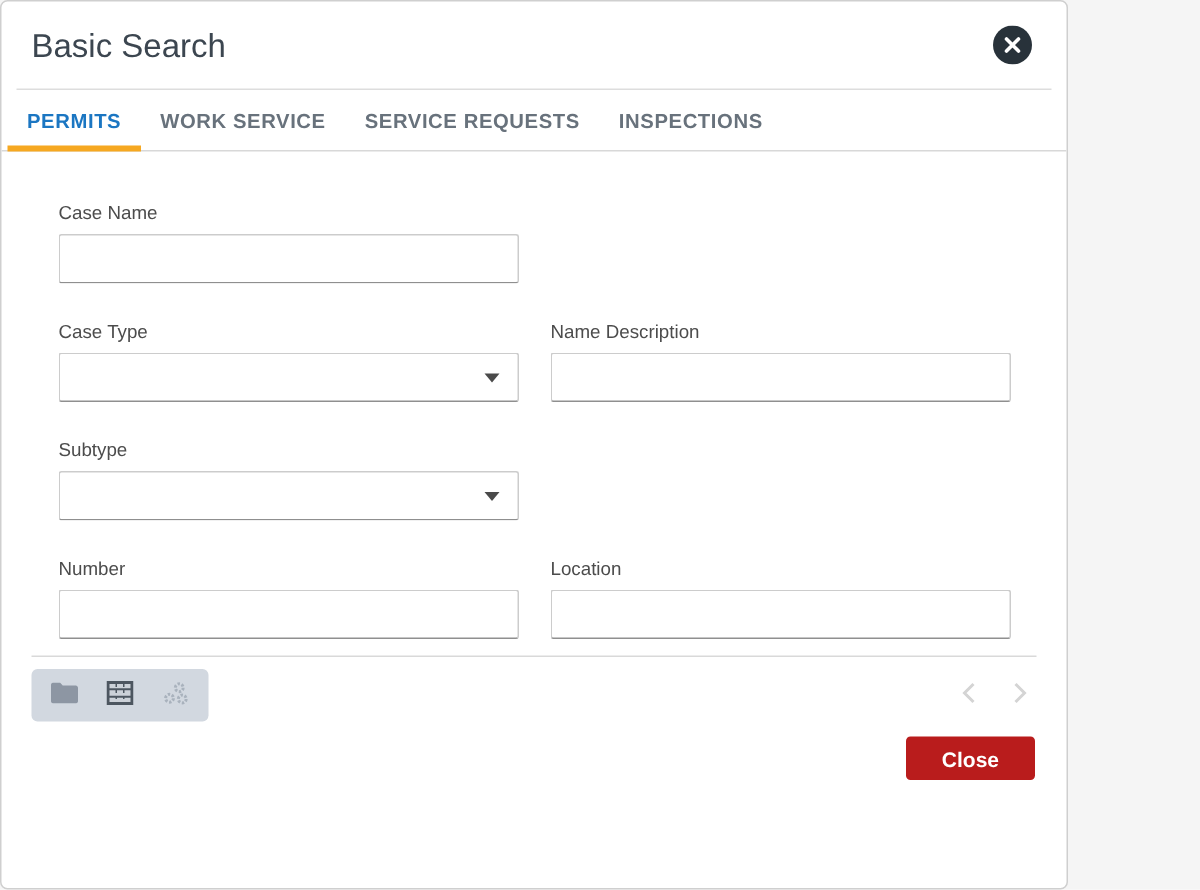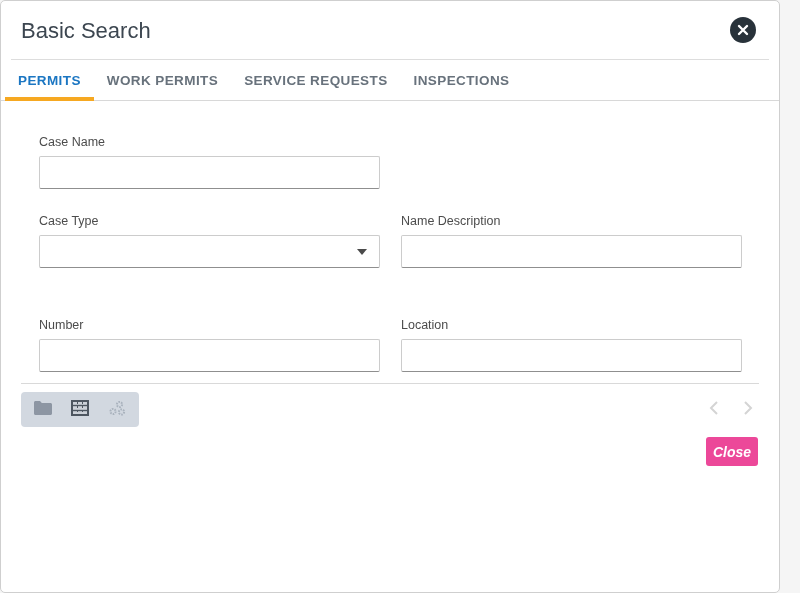--- a/index.html
+++ b/index.html
@@ -3,21 +3,21 @@
 <meta charset="utf-8">
 <style>
   * { margin: 0; padding: 0; box-sizing: border-box; }
   html, body {
     width: 800px; height: 593px;
     background: #f5f5f5;
     font-family: "Liberation Sans", sans-serif;
   }
   .dialog {
     position: absolute; inset: 0;
-    width: 780px; height: 593px;
+    width: 712px; height: 593px;
     background: #ffffff;
     border: 1px solid #cfcfcf;
     border-radius: 5px;
     overflow: hidden;
   }
   
   .header {
     display: flex; justify-content: space-between; align-items: center;
     padding: 16px 22px 14px 20px;
   }
@@ -88,25 +88,25 @@
   }
   .pager { display: flex; gap: 20px; margin-right: 4px; }
   .pager-btn {
     background: none; border: none; cursor: pointer;
     width: 14px; height: 18px;
     display: flex; align-items: center; justify-content: center;
   }
   
   .footer { display: flex; justify-content: flex-end; margin: 10px 21px 0; }
   .close-btn {
-    background: #ec4899; color: #ffffff;
+    background: #b91c1c; color: #ffffff;
     border: none; border-radius: 3px; cursor: pointer;
     font-family: "Liberation Sans", sans-serif;
     font-size: 14px; font-weight: bold;
-    height: 29px; padding: 0 7px; font-style: italic;
+    height: 29px; padding: 0 24px;
   }
 </style>
 </head>
 <body>
 
 <div class="dialog">
 
   <div class="header">
     <div class="title">Basic Search</div>
     <button class="close-icon-btn">
@@ -115,21 +115,21 @@
           <circle cx="13" cy="13" r="13" fill="#28323a"></circle>
           <path d="M9 9 L17 17 M17 9 L9 17" stroke="#ffffff" stroke-width="2.4" stroke-linecap="round"></path>
         </svg>
       </span>
     </button>
   </div>
   <hr class="divider-title">
 
   <div class="tabs">
     <button class="tab active">PERMITS</button>
-    <button class="tab">WORK PERMITS</button>
+    <button class="tab">WORK SERVICE</button>
     <button class="tab">SERVICE REQUESTS</button>
     <button class="tab">INSPECTIONS</button>
   </div>
 
   <div class="form">
 
     <div class="form-row first">
       <div class="field">
         <label class="field-label">Case Name</label>
         <input class="text-input" type="text" value="" style="">
@@ -144,20 +144,26 @@
           <span class="caret"></span>
         </div>
       </div>
       <div class="field">
         <label class="field-label">Name Description</label>
         <input class="text-input" type="text" value="" style="">
       </div>
     </div>
 
     <div class="form-row">
+      <div class="field">
+        <label class="field-label">Subtype</label>
+        <div class="select-input">
+          <span class="caret"></span>
+        </div>
+      </div>
     </div>
 
     <div class="form-row">
       <div class="field">
         <label class="field-label">Number</label>
         <input class="text-input" type="text" value="" style="">
       </div>
       <div class="field">
         <label class="field-label">Location</label>
         <input class="text-input" type="text" value="" style="">

